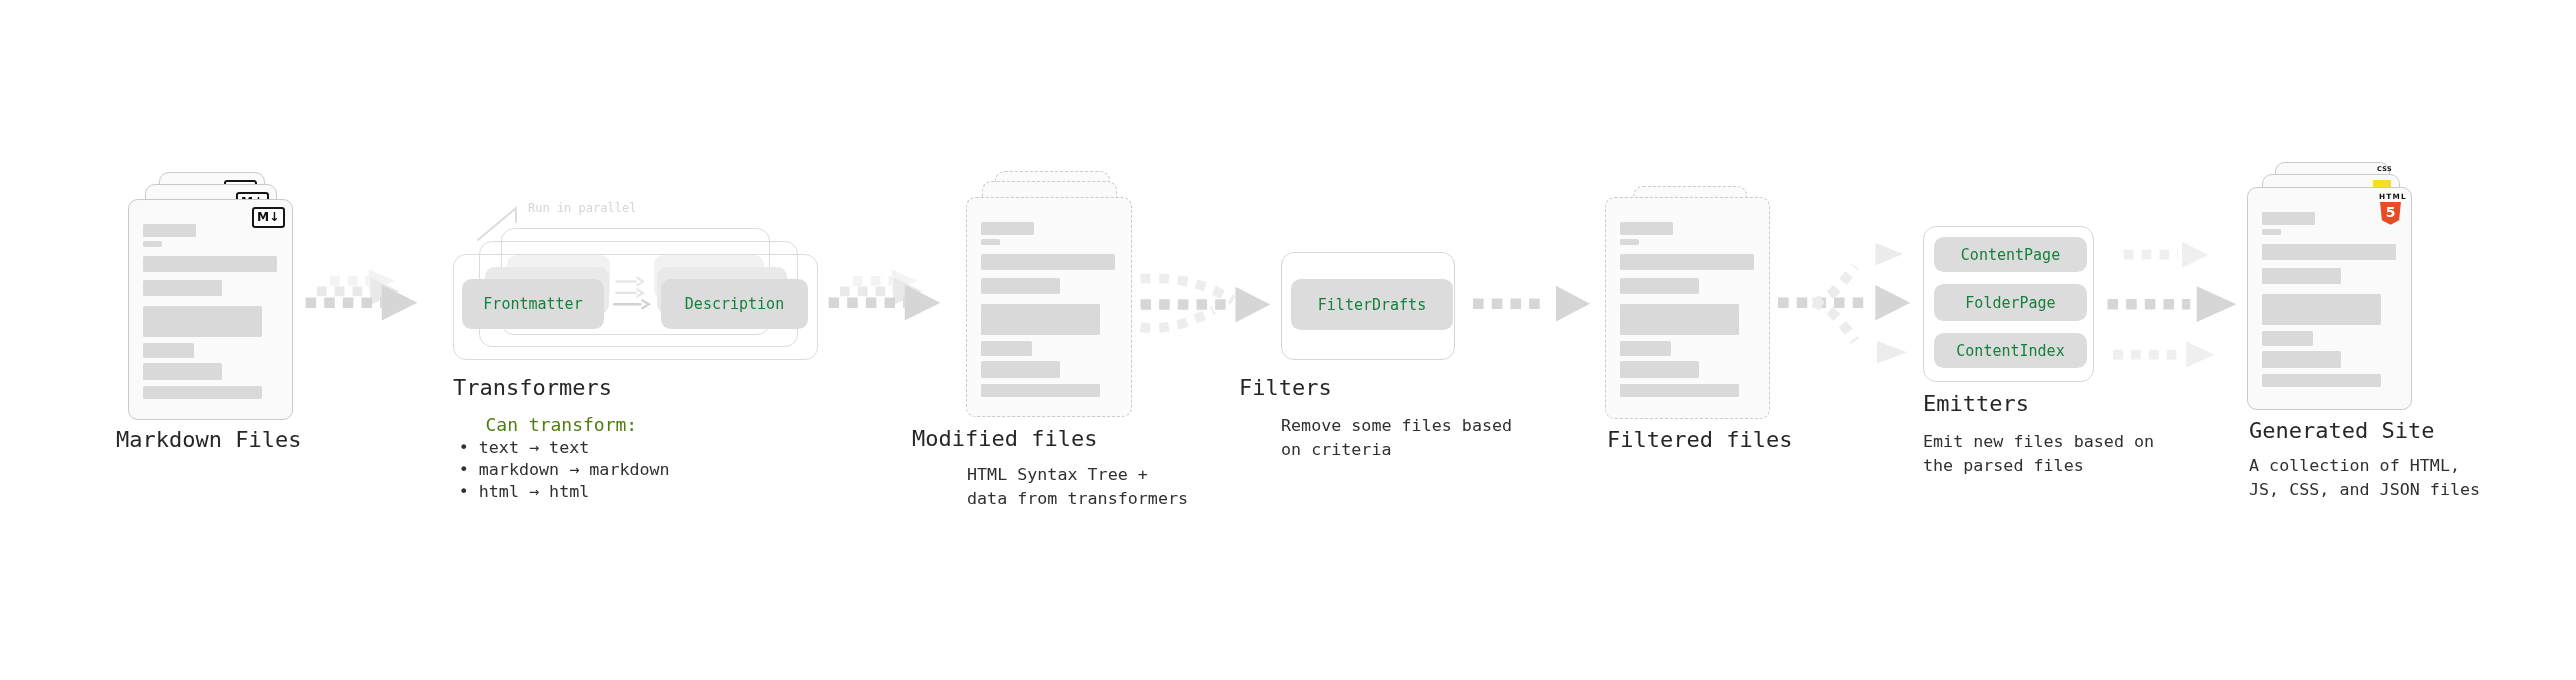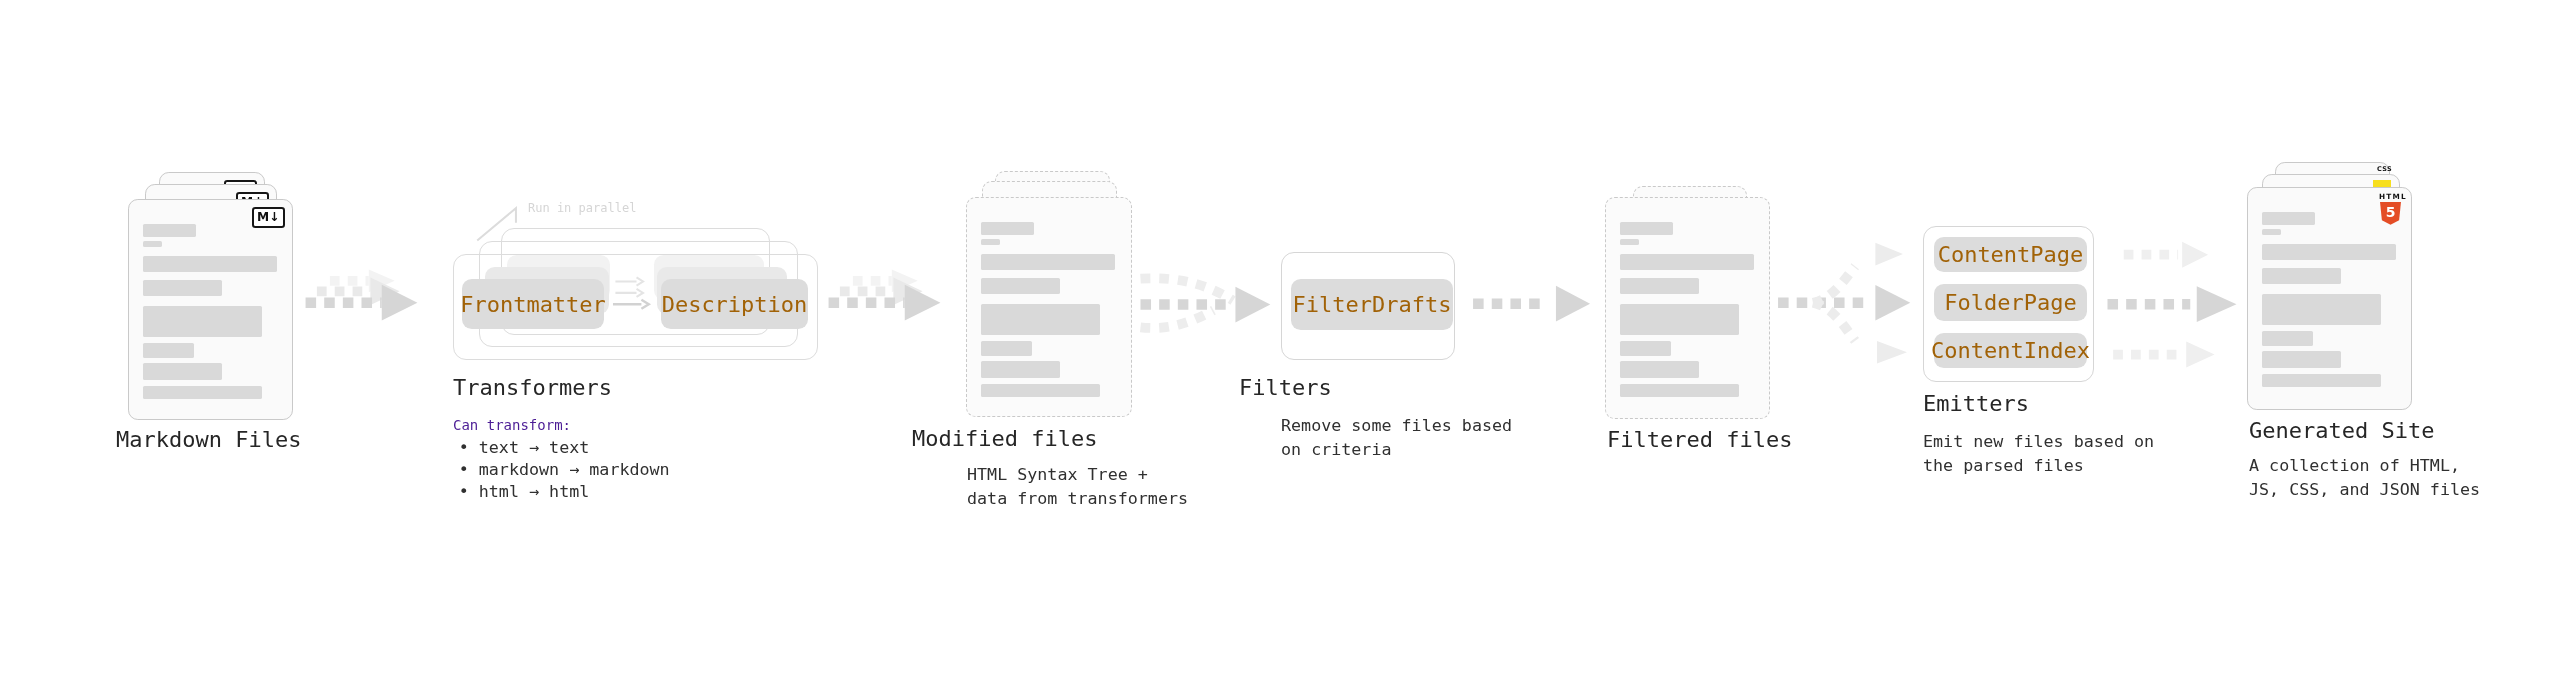--- a/index.html
+++ b/index.html
@@ -21,28 +21,28 @@
   .css-badge .ubar{width:16.3px;height:3.3px;background:var(--css-blue,#2962ff);margin:0.8px auto 0;}
   .js-badge{position:absolute;top:4.9px;right:8.1px;width:18px;height:9.8px;background:var(--js-yellow,#f7df1e);}
   .html5-badge{position:absolute;top:4.9px;right:9px;width:23px;text-align:center;}
   .html5-badge .txt{font:bold 7.3px/8.1px "DejaVu Sans",sans-serif;letter-spacing:1.2px;color:#111;}
   .html5-badge .shield{width:21px;height:23px;margin:0.8px auto 0;background:var(--html5-orange,#e44d26);
     clip-path:polygon(0 0,100% 0,91% 80%,50% 100%,9% 80%);
     color:#fff;font:bold 14px/21px "DejaVu Sans",sans-serif;text-align:center;}
   
   .stage-label{position:absolute;font-size:22px;font-weight:500;white-space:nowrap;color:#262626;}
   .stage-caption{position:absolute;font-size:16.7px;line-height:24.4px;white-space:pre-line;color:#303030;}
-  .caption-line{font-size:14px;line-height:22px;color:#4c1d95;}
+  .caption-line{font-size:18px;line-height:22px;color:#4d7c0f;text-align:center;}
   .bullet-line{font-size:16.7px;line-height:22px;color:#303030;padding-left:5.7px;}
   .runparallel{position:absolute;font-size:12px;white-space:nowrap;color:var(--muted-label,#d5d5d5);}
   
   .outline-box{position:absolute;border:1.6px solid #dcdcdc;border-radius:13px;box-sizing:border-box;background:transparent;}
   .solid-box{position:absolute;border:1.6px solid #d6d6d6;border-radius:13px;box-sizing:border-box;background:#fff;}
   .pill{position:absolute;background:#dcdcdc;border-radius:9.8px;display:flex;align-items:center;justify-content:center;
-    font-size:22px;color:#a16207;box-sizing:border-box;white-space:nowrap;}
+    font-size:15px;color:#15803d;box-sizing:border-box;white-space:nowrap;}
   .pill.ghost1{background:#e9e9e9;}
   .pill.ghost2{background:#f2f2f2;}
   .abs{position:absolute;}
 </style>
 </head>
 <body>
 
 <div class="canvas">
 
   <div>

